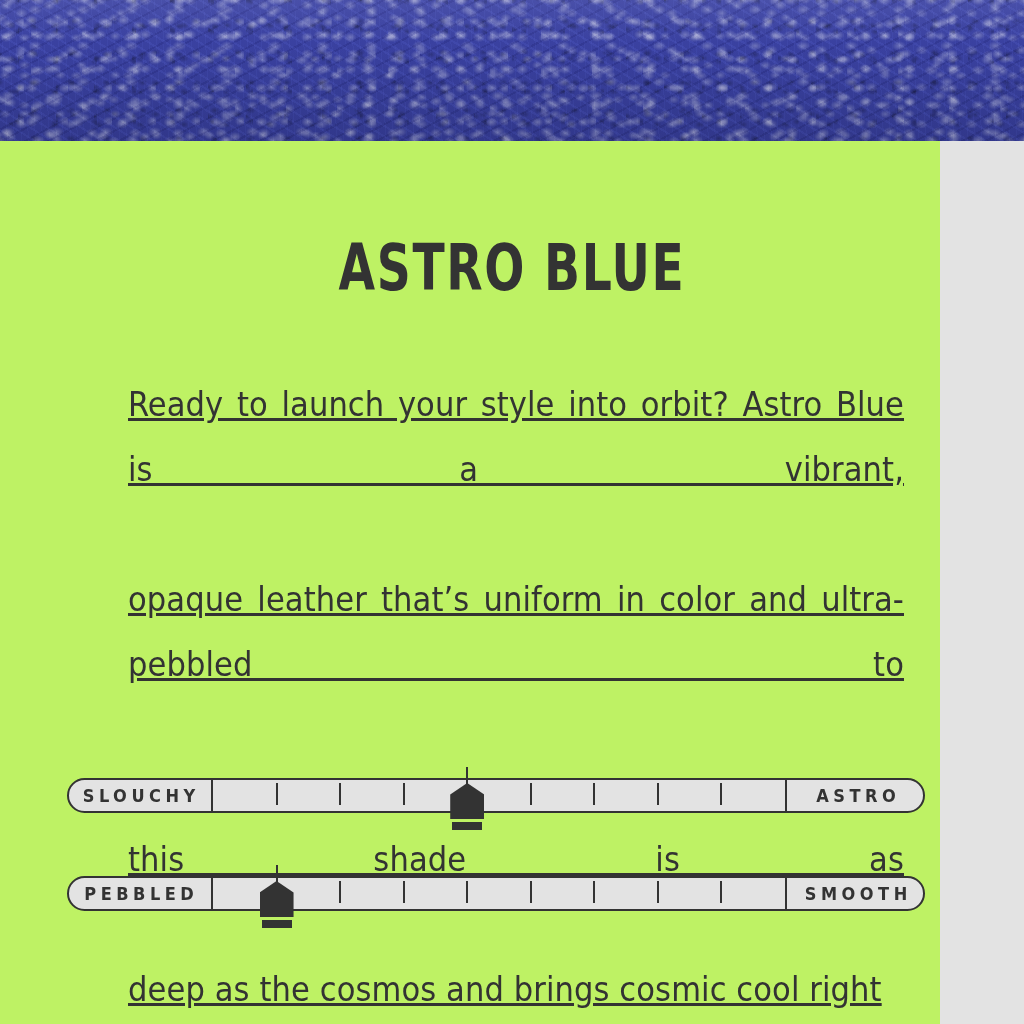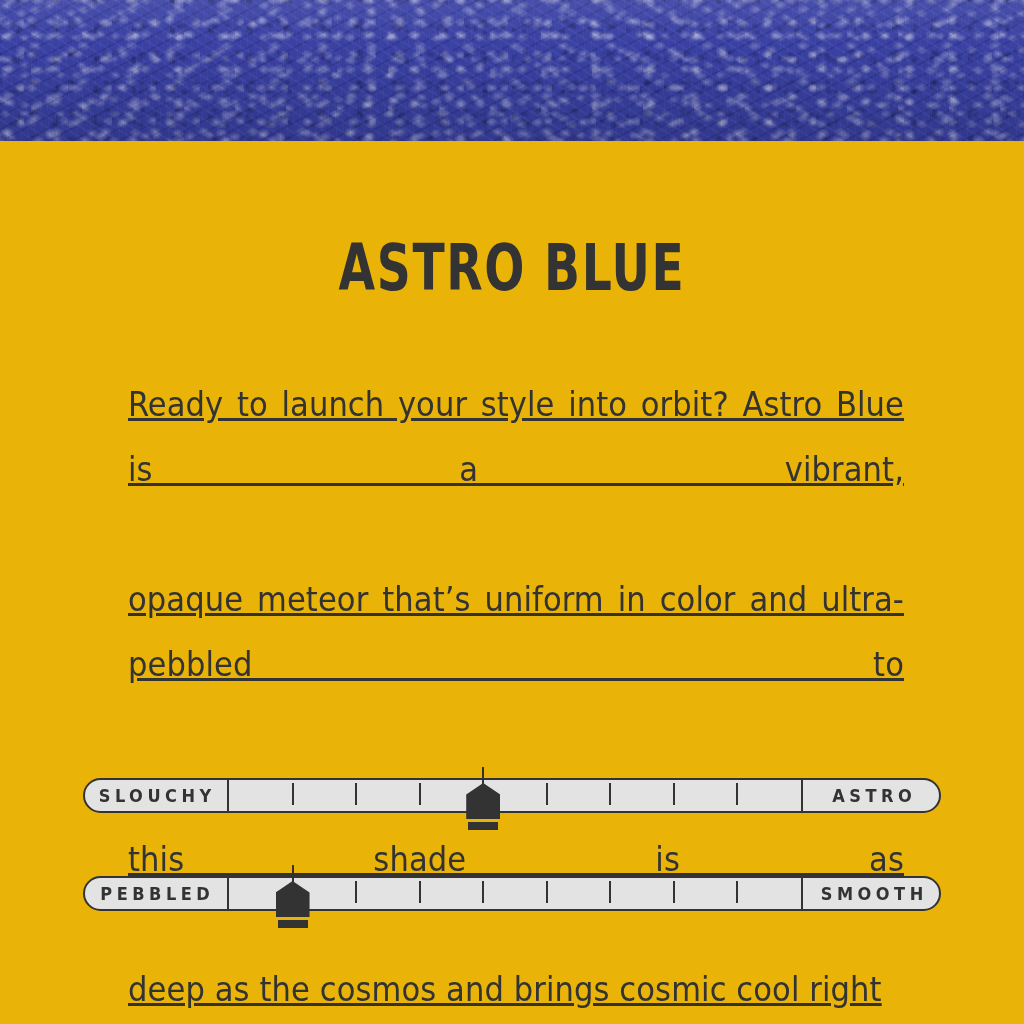--- a/index.html
+++ b/index.html
@@ -6,22 +6,22 @@
 
   html, body {
     width:1024px; height:1024px;
     background:#e3e3e3;
     font-family:"Liberation Sans", sans-serif;
     overflow:hidden;
   }
 
   #page {
     position:relative;
-    width:1024px; height:1024px;
-    background:#eab308;
+    width:940px; height:1024px;
+    background:#bef264;
   }
 
   
   .swatch {
     position:absolute;
     left:0; top:0;
     width:1024px; height:141px;
     overflow:hidden;
     background:#3b42a2;
   }
@@ -98,21 +98,21 @@
     text-decoration:underline;
   }
   .body-copy p { text-align:justify; }
   .body-copy p::after { content:""; display:inline-block; width:100%; }
   .body-copy .last { text-align:left; }
   .body-copy .last::after { content:none; }
 
   
   .scale {
     position:absolute;
-    left:83px;
+    left:67px;
     width:858px;
     height:35px;
   }
   .scale.s1 { top:778px; }
   .scale.s2 { top:876px; }
 
   .scale .track {
     position:absolute;
     left:0; top:0;
     width:858px; height:35px;
@@ -183,21 +183,21 @@
   <div class="swatch">
     <div class="tex"></div>
     <div class="tex2"></div>
     <div class="vig"></div>
   </div>
 
   <div class="title">ASTRO BLUE</div>
 
   <div class="body-copy">
     <p>Ready to launch your style into orbit? Astro Blue is a vibrant,</p>
-    <p>opaque meteor that’s uniform in color and ultra-pebbled to</p>
+    <p>opaque leather that’s uniform in color and ultra-pebbled to</p>
     <p>perfection. Blue an eye-catching meteor shower, this shade is as</p>
     <p class="last">deep as the cosmos and brings cosmic cool right down to earth.</p>
   </div>
 
   <div class="scale s1">
     <div class="track"></div>
     <div class="cap left">SLOUCHY</div>
     <div class="cap right">ASTRO</div>
     <div class="ticks">
         <div class="tick" style="left: 11.1111%;"></div>

